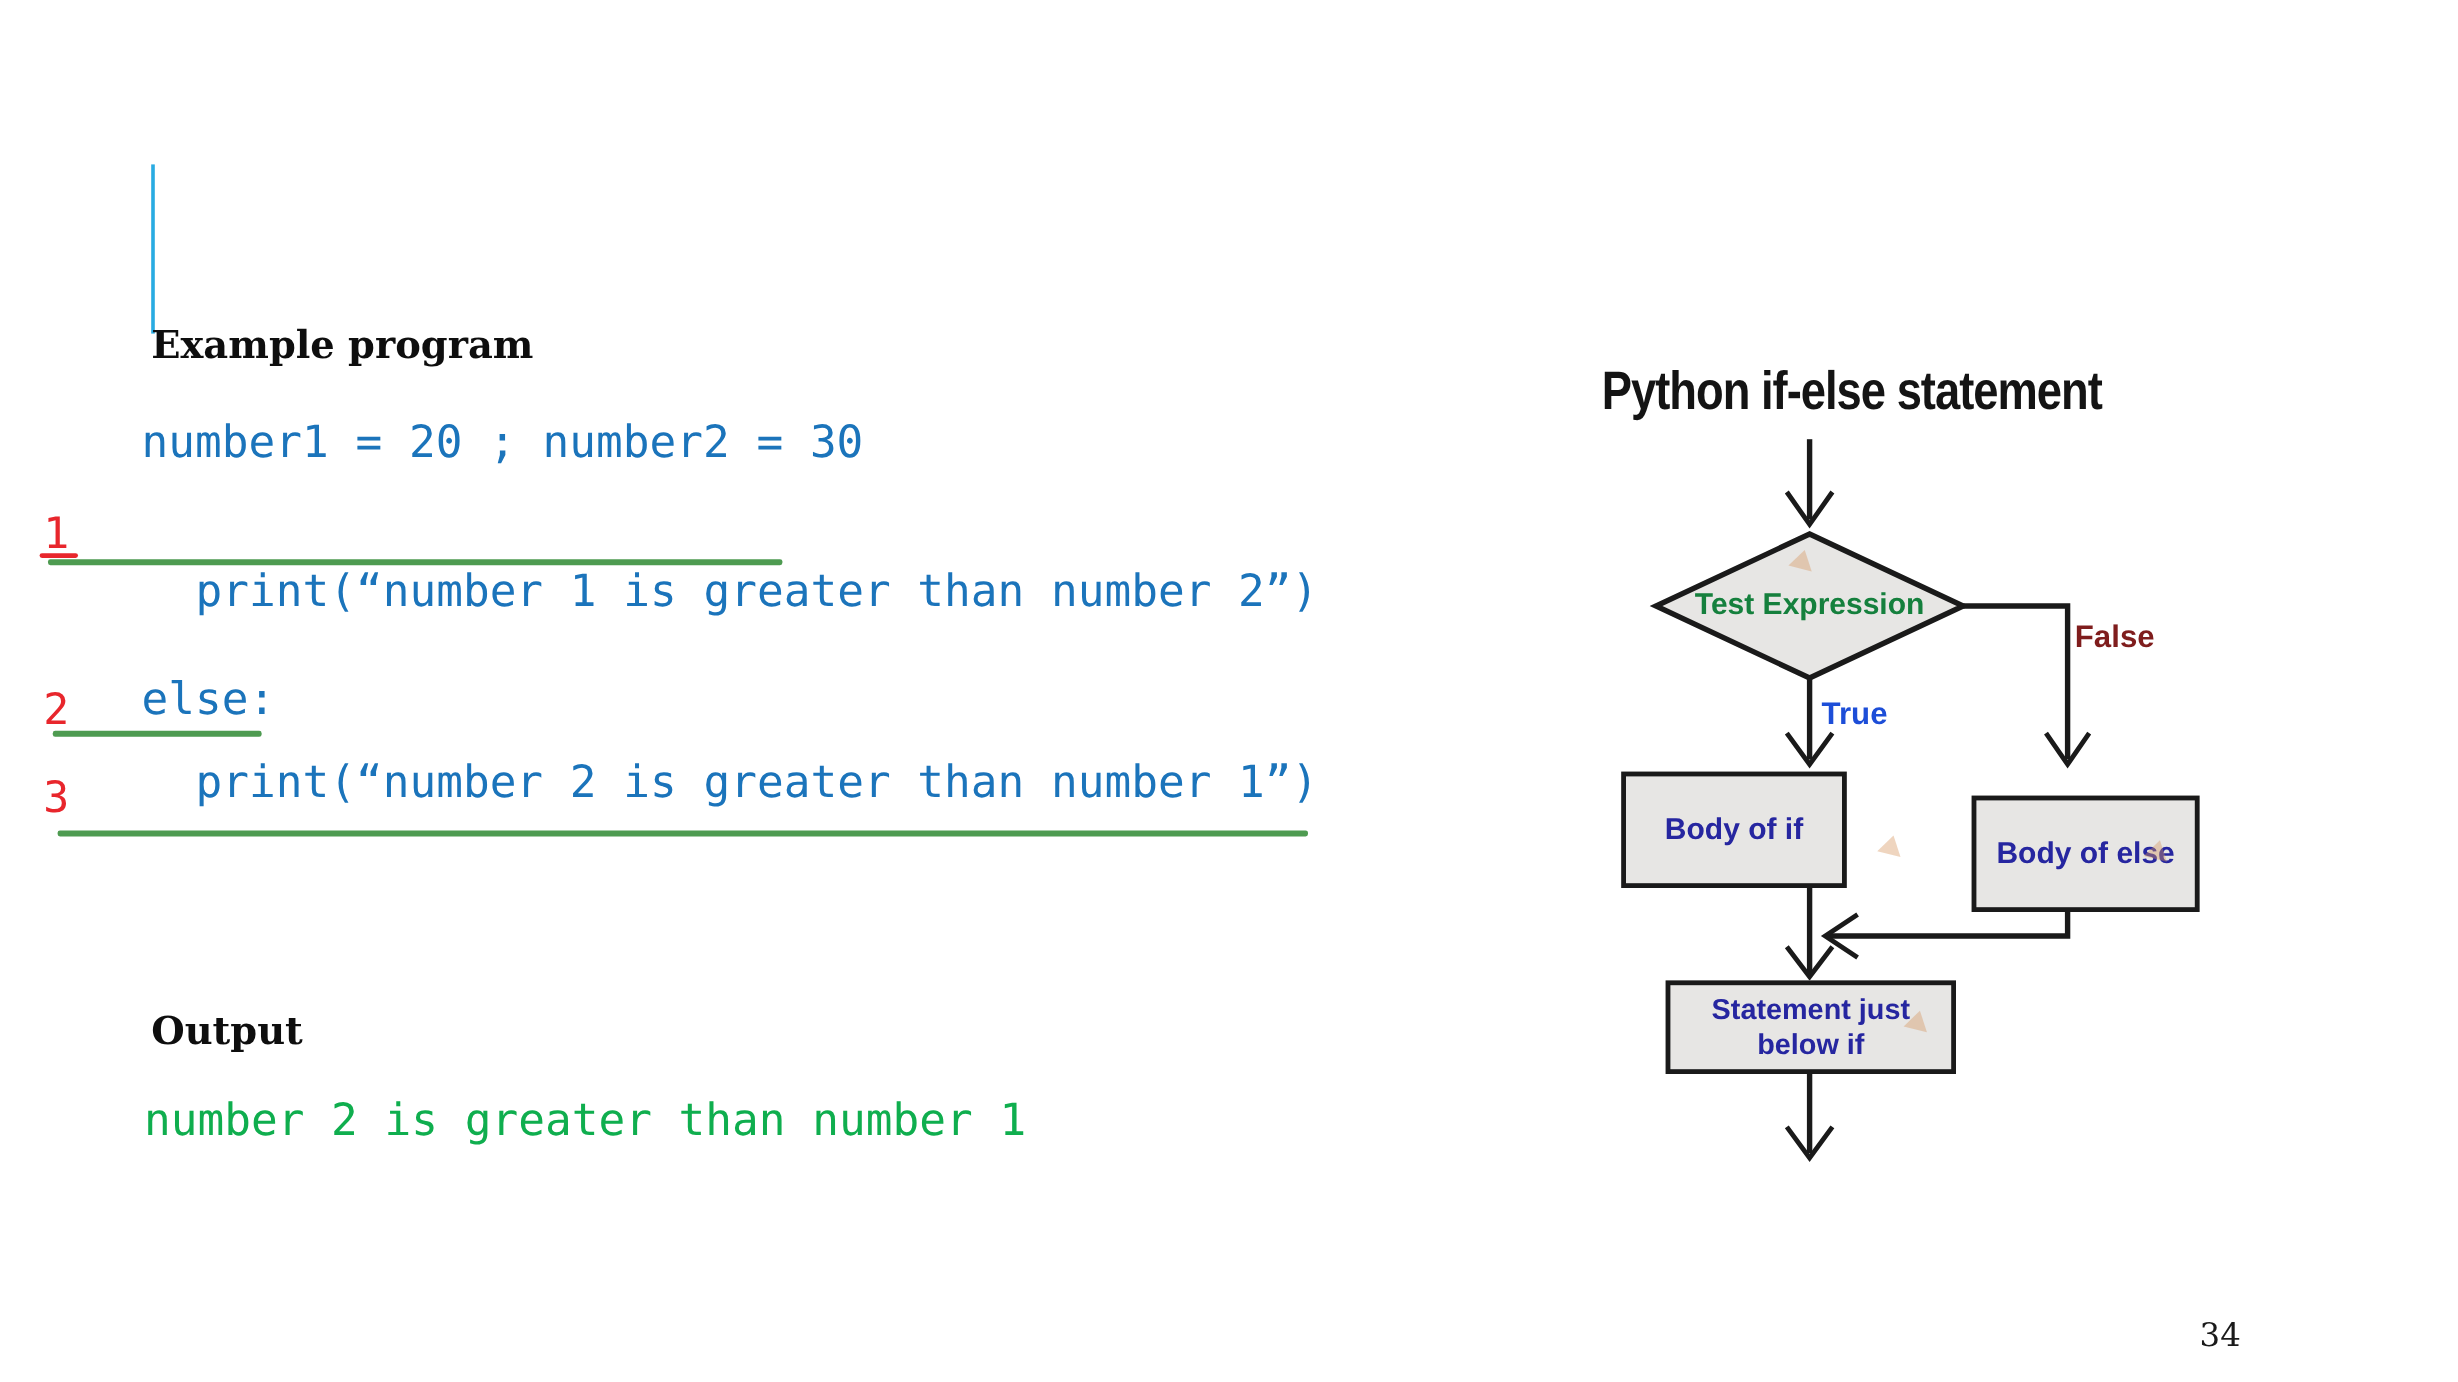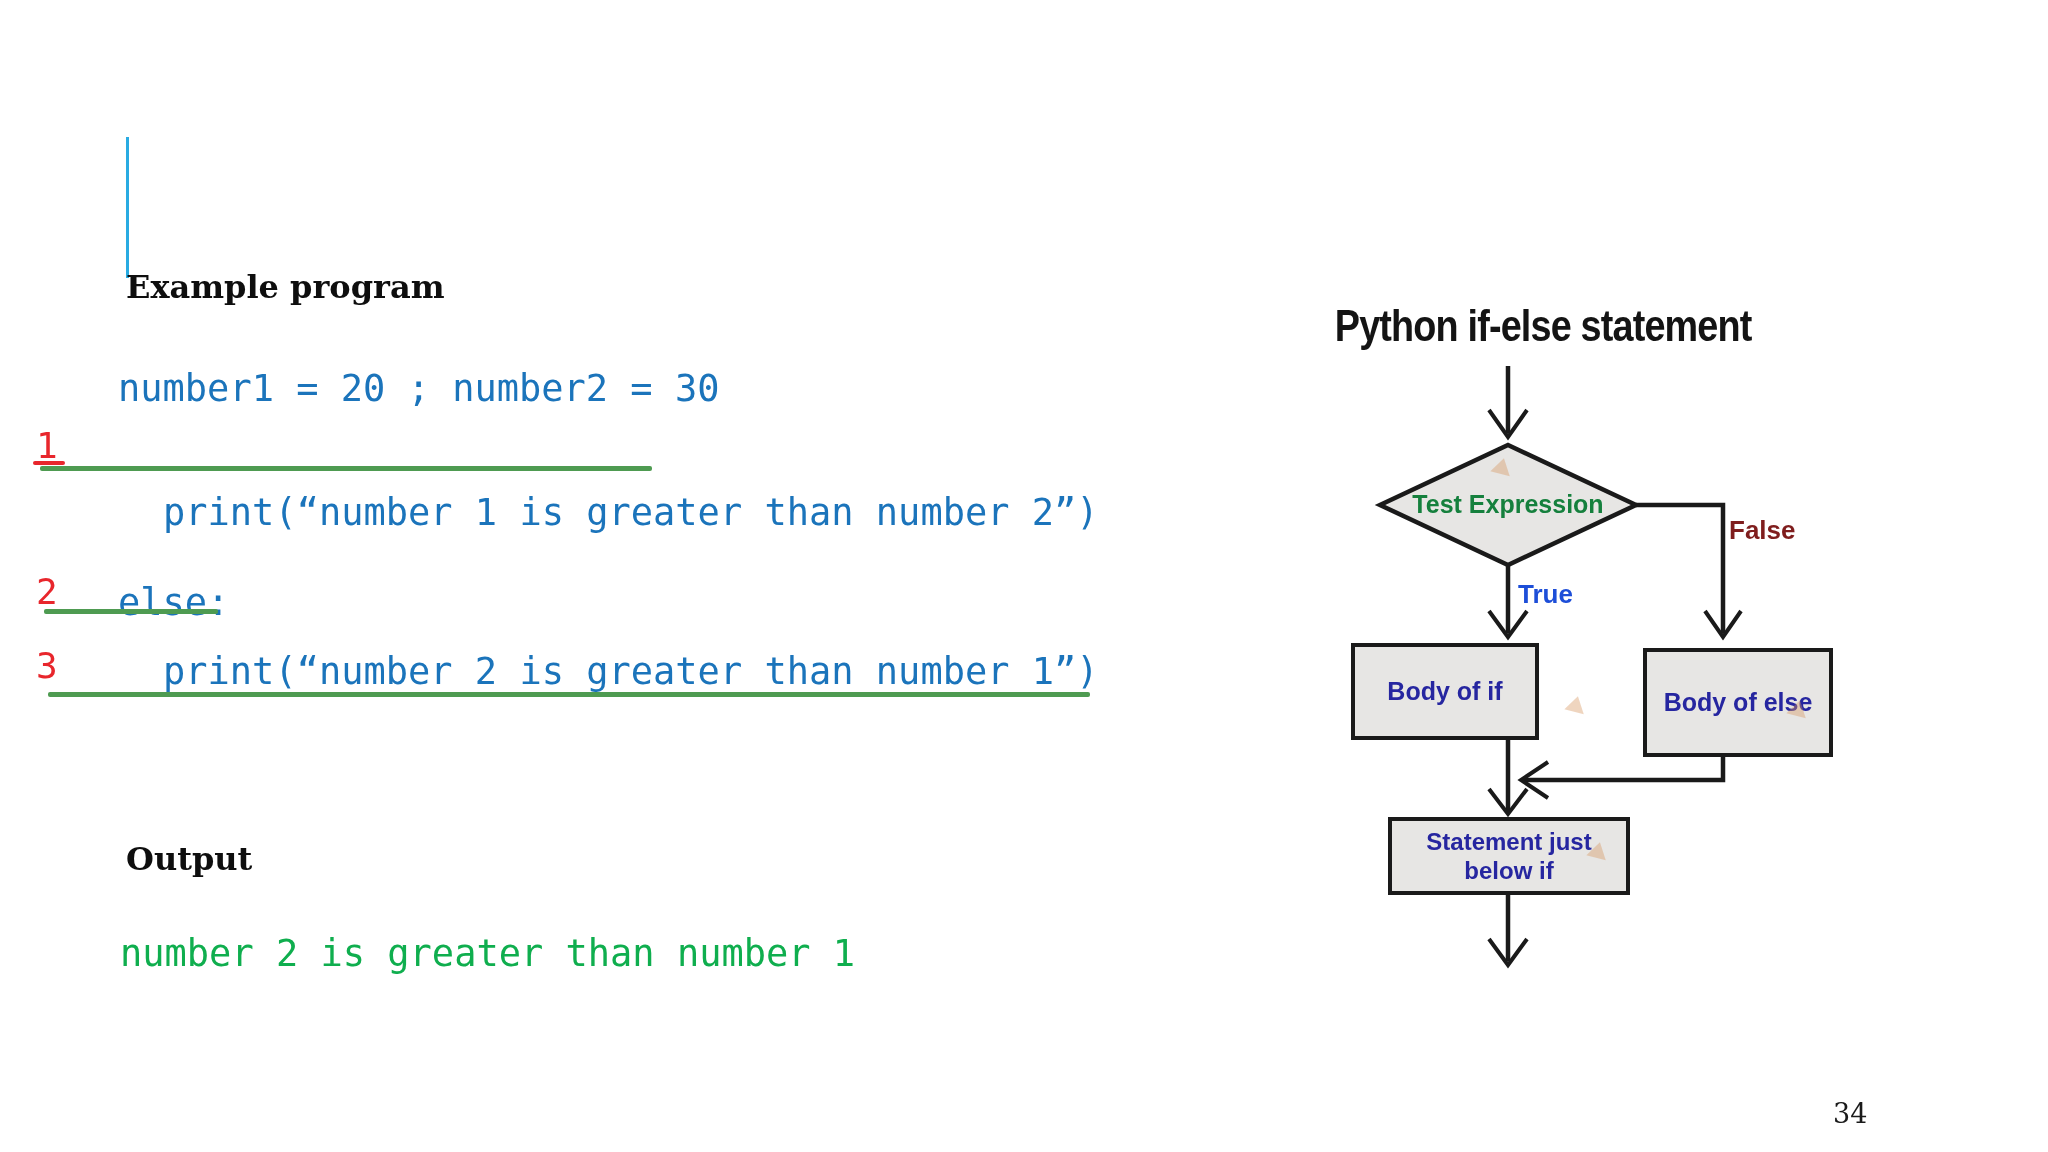--- a/index.html
+++ b/index.html
@@ -7,21 +7,21 @@
     position:relative;width:2048px;height:1152px;background:#ffffff;
     overflow:hidden;font-family:"Liberation Sans",sans-serif;
   }
   
   .serif-heading{
     position:absolute;font-family:"DejaVu Serif","Liberation Serif",serif;
     font-weight:700;color:#0e0e0e;font-size:32px;white-space:pre;margin-left:20px;
   }
   .code-line{
     position:absolute;font-family:"DejaVu Sans Mono","Liberation Mono",monospace;
-    font-size:37px;line-height:1.15;color:#1b74bb;white-space:pre;margin-top:20px;
+    font-size:37px;line-height:1.15;color:#1b74bb;white-space:pre;
   }
   .code-output{color:#0fae4e;}
   .marker{
     position:absolute;font-family:"DejaVu Sans Mono","Liberation Mono",monospace;
     font-size:36px;color:#e8262c;line-height:1;
   }
   .underline-green{position:absolute;height:5px;background:#4e9b51;border-radius:2px;}
   .underline-red{position:absolute;height:4px;background:#e8262c;border-radius:2px;}
   .cyan-line{position:absolute;left:126px;top:137px;width:3px;height:141px;background:#29abe2;}
   
@@ -106,21 +106,21 @@
   </svg>
 
   <div class="fc-node-label" style="left:1380px;top:490px;width:256px;">Test Expression</div>
 
   <div class="fc-branch-label fc-true" style="left:1518px;top:581px;">True</div>
   <div class="fc-branch-label fc-false" style="left:1729px;top:517px;">False</div>
 
   <div class="fc-box" style="left:1351px;top:643px;width:188px;height:97px;">
     <span class="fc-box-label">Body of if</span>
   </div>
-  <div class="fc-box" style="left:1643px;top:648px;width:190px;height:109px;">
+  <div class="fc-box" style="left:1643px;top:663px;width:190px;height:97px;">
     <span class="fc-box-label">Body of else</span>
   </div>
   <div class="fc-box" style="left:1388px;top:817px;width:242px;height:78px;">
     <span class="fc-box-label" style="font-size:24px;">
       <span>Statement just</span><br>
       <span>below if</span>
     </span>
   </div>
 
   <div class="wm" style="left:1492px;top:458px;"></div>

